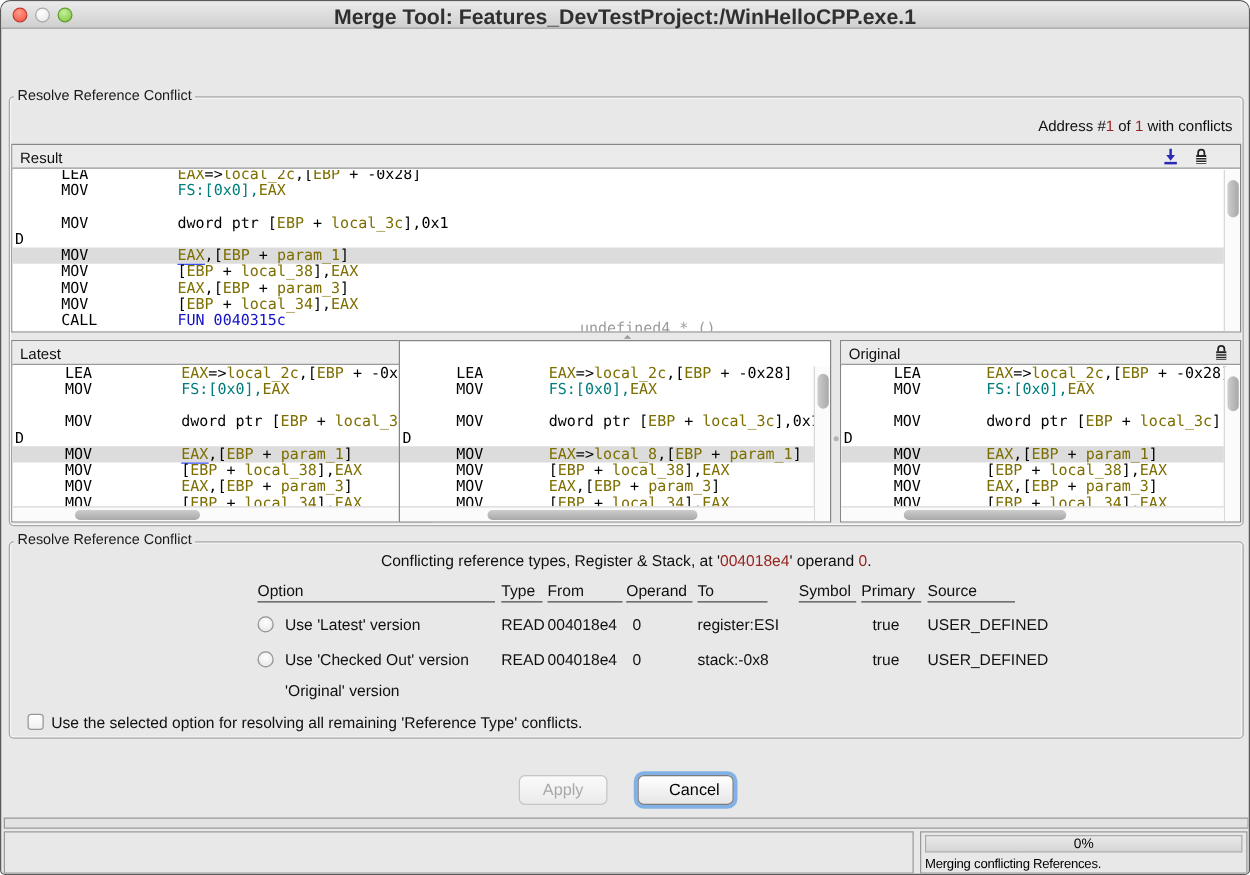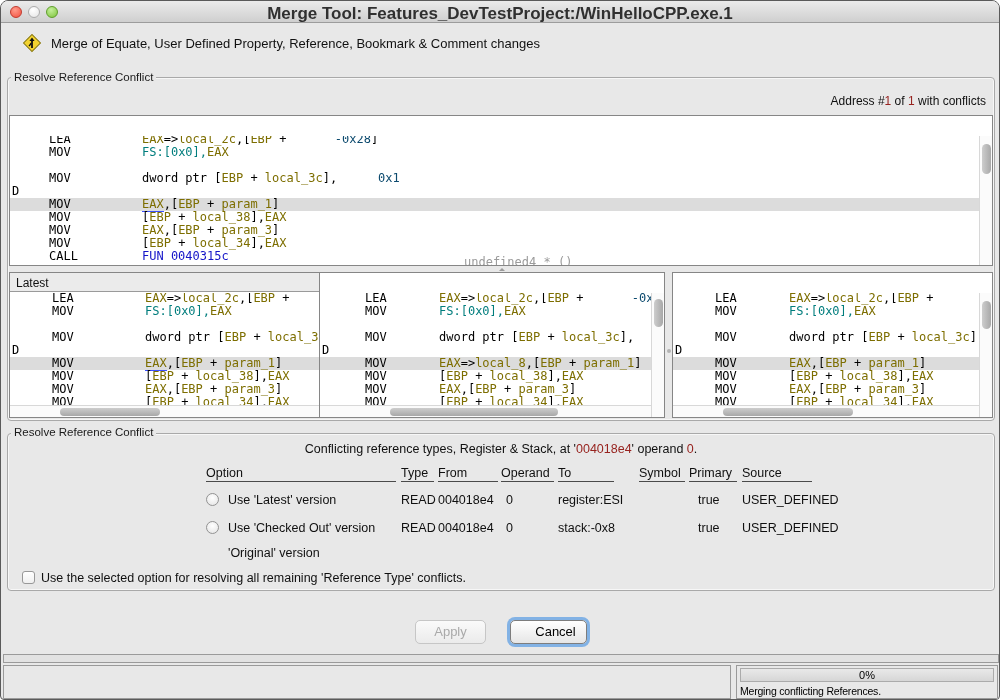--- a/index.html
+++ b/index.html
@@ -55,21 +55,21 @@
   .rows{position:relative;}
   .crow{position:relative;height:13px;line-height:13px;white-space:nowrap;
     font-family:"DejaVu Sans Mono","Liberation Mono",monospace;font-size:12px;color:#000;}
   .crow.hl{background:#dcdcdc;}
   .crow.tuck{margin-top:-7px;}
   .gut{position:absolute;left:2px;}
   .mn{position:absolute;}
   .ops{position:absolute;}
   .tk-k{color:#000000;}
   .tk-r{color:#7d6e00;}
-  .tk-c{color:#0c4a6e;margin-left:41px;}
+  .tk-c{color:#000000;}
   .tk-t{color:#007d7d;}
   .tk-f{color:#1414c8;}
   .tk-g{color:#9b9b9b;}
   .tk-ru{color:#7d6e00;border-bottom:1px solid #3c50ff;}
 
   
   .vscroll{position:absolute;right:0;top:0;bottom:0;width:13px;background:#fbfbfb;border-left:1px solid #d8d8d8;}
   .vthumb{position:absolute;left:2px;width:9px;border-radius:5px;
     background:linear-gradient(90deg,#cdcdcd,#a8a8a8);}
   .hscroll{position:absolute;left:0;right:13px;bottom:0;height:12px;background:#fbfbfb;border-top:1px solid #d8d8d8;}
@@ -118,36 +118,41 @@
 
 <div class="window">
 
   <div class="titlebar">
     <span class="tl red"></span>
     <span class="tl mid"></span>
     <span class="tl grn"></span>
     <div class="title">Merge Tool: Features_DevTestProject:/WinHelloCPP.exe.1</div>
   </div>
 
-  <div class="banner">
-    <svg class="merge-ico" width="20" height="20" viewBox="0 0 20 20">
-      <rect x="4" y="4" width="12" height="12" transform="rotate(45 10 10)" fill="#f2d230" stroke="#8a7a10" stroke-width="1"></rect>
-      <path d="M10 4.5 L12.6 8 L10.9 8 L10.9 15 L9.1 15 L9.1 8 L7.4 8 Z" fill="#111"></path>
-      <path d="M7 13 Q8.5 11.5 9.1 10" stroke="#111" stroke-width="1.4" fill="none"></path>
-    </svg>
-    <div class="banner-text">Merge of Equate, User Defined Property, Reference, Bookmark &amp; Comment changes</div>
-  </div>
 
   <div class="group g1"></div>
   <div class="group-label g1-label">Resolve Reference Conflict</div>
 
 
   <div class="conf-line conf-right"><span>Address #</span><span class="red">1</span><span> of </span><span class="red">1</span><span> with conflicts</span></div>
 
   <div class="panel p-result">
+    <div class="panel-head">
+      <span class="ttl">Result</span>
+      <svg class="head-ico" style="right:48px" width="15" height="15" viewBox="0 0 15 15">
+        <path d="M7.5 1 L7.5 7" stroke="#2a2ab4" stroke-width="2"></path>
+        <path d="M4 6 L7.5 10.5 L11 6 Z" fill="#2a2ab4"></path>
+        <rect x="2.5" y="11.5" width="10" height="2" fill="#2a2ab4"></rect>
+      </svg>
+      <svg class="head-ico" style="right:24px" width="14" height="15" viewBox="0 0 14 15">
+        <path d="M4.5 6 V4.2 a2.5 2.5 0 0 1 5 0 V6" stroke="#222" stroke-width="1.4" fill="none"></path>
+        <rect x="3" y="6" width="8" height="7" fill="#222"></rect>
+        <path d="M3 8 h8 M3 10 h8 M3 12 h8" stroke="#fff" stroke-width="0.8"></path>
+      </svg>
+    </div>
     <div class="panel-body">
       <div class="rows" style="margin-top:-3px">
           <div class="crow">
             <span class="mn" style="left: 39px;">LEA</span>
             <span class="ops" style="left: 132px;"><span class="tk-r">EAX</span><span class="tk-k">=&gt;</span><span class="tk-r">local_2c</span><span class="tk-k">,[</span><span class="tk-r">EBP</span><span class="tk-k"> + </span><span class="tk-c">-0x28</span><span class="tk-k">]</span></span>
           </div>
           <div class="crow">
             <span class="mn" style="left: 39px;">MOV</span>
             <span class="ops" style="left: 132px;"><span class="tk-t">FS:[</span><span class="tk-t">0x0</span><span class="tk-t">],</span><span class="tk-r">EAX</span></span>
           </div>
@@ -285,20 +290,28 @@
       <div class="vscroll">
         <div class="vthumb" style="top:6px;height:28px"></div>
       </div>
       <div class="hscroll">
         <div class="hthumb" style="left:70px;width:168px"></div>
       </div>
     </div>
   </div>
 
   <div class="panel p-original">
+    <div class="panel-head">
+      <span class="ttl">Original</span>
+      <svg class="head-ico" style="right:8px" width="14" height="15" viewBox="0 0 14 15">
+        <path d="M4.5 6 V4.2 a2.5 2.5 0 0 1 5 0 V6" stroke="#222" stroke-width="1.4" fill="none"></path>
+        <rect x="3" y="6" width="8" height="7" fill="#222"></rect>
+        <path d="M3 8 h8 M3 10 h8 M3 12 h8" stroke="#fff" stroke-width="0.8"></path>
+      </svg>
+    </div>
     <div class="panel-body">
       <div class="rows" style="margin-top:-1px">
           <div class="crow">
             <span class="mn" style="left: 42px;">LEA</span>
             <span class="ops" style="left: 116px;"><span class="tk-r">EAX</span><span class="tk-k">=&gt;</span><span class="tk-r">local_2c</span><span class="tk-k">,[</span><span class="tk-r">EBP</span><span class="tk-k"> + </span><span class="tk-c">-0x28</span><span class="tk-k">]</span></span>
           </div>
           <div class="crow">
             <span class="mn" style="left: 42px;">MOV</span>
             <span class="ops" style="left: 116px;"><span class="tk-t">FS:[</span><span class="tk-t">0x0</span><span class="tk-t">],</span><span class="tk-r">EAX</span></span>
           </div>

